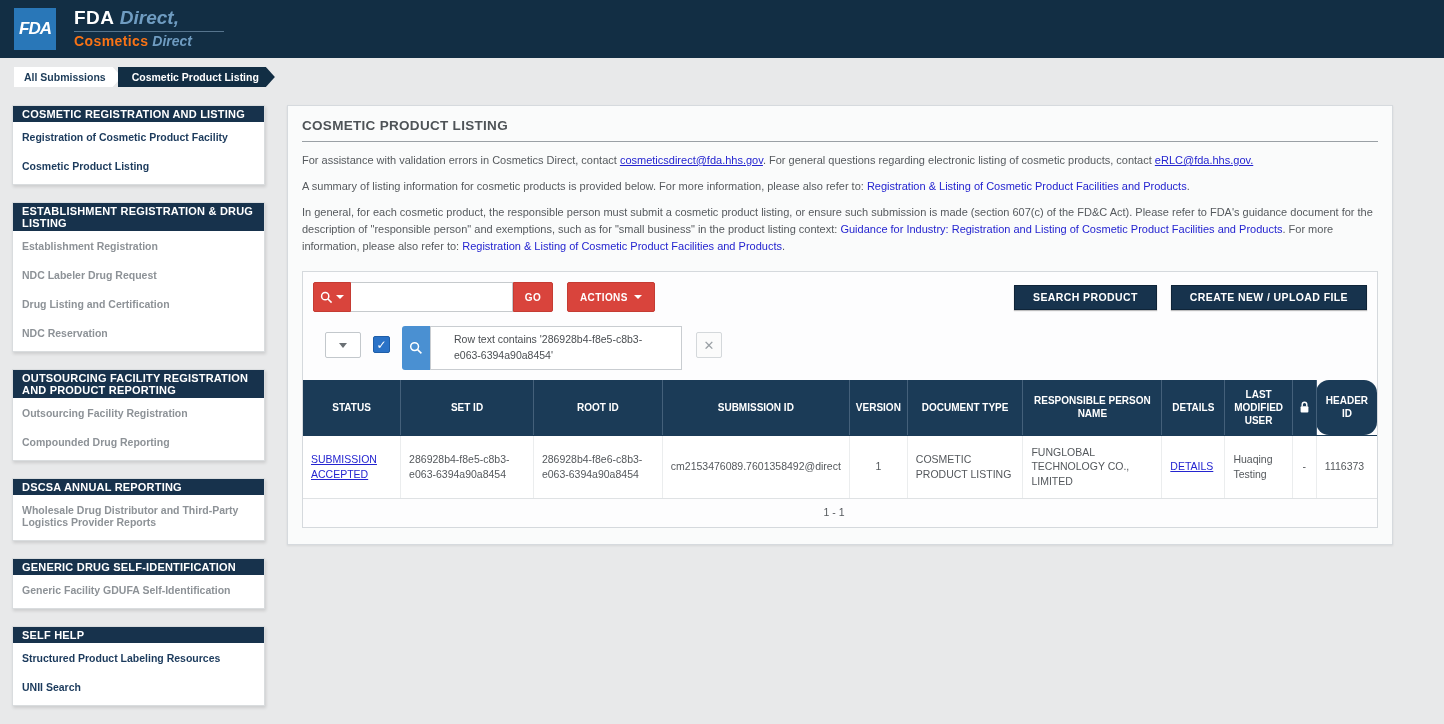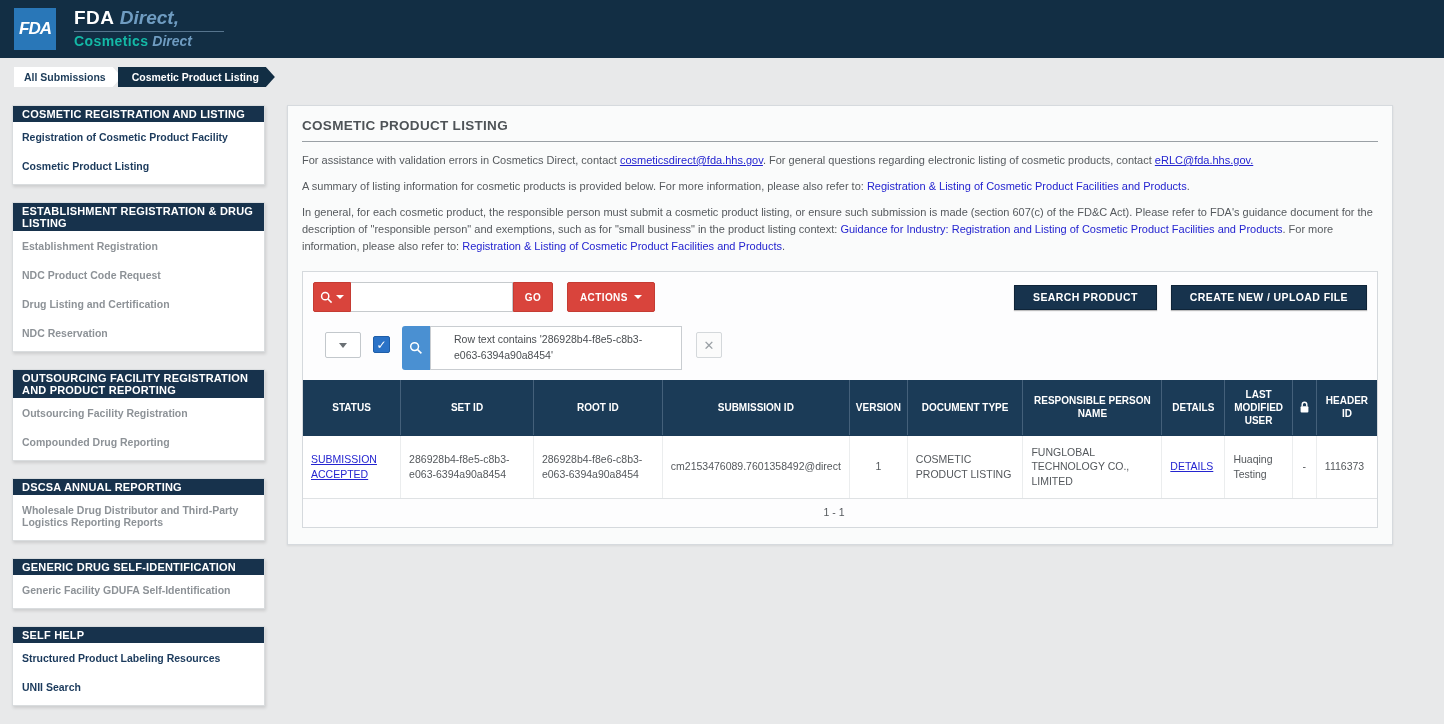--- a/index.html
+++ b/index.html
@@ -10,21 +10,21 @@
   .app-header { background:#122e44; height:58px; display:flex; align-items:center; padding:0 14px;gap:8px; }
   .fda-logo { width:42px; height:42px; background:#2977b8; color:#fff; display:flex;
     align-items:center; justify-content:center; font-weight:bold; font-size:17px;
     font-style:italic; letter-spacing:-1px; }
   .brand { margin-left:10px; line-height:1.1; }
   .brand-line1 { font-size:19px; }
   .brand-line1 .b { color:#fff; font-weight:bold; letter-spacing:.5px; }
   .brand-line1 .i { color:#6f9cc1; font-style:italic; font-weight:bold; }
   .brand-sep { border-top:1px solid #56748d; margin:2px 0 2px 0; width:150px; }
   .brand-line2 { font-size:14px; }
-  .brand-line2 .b { color:#14b8a6; font-weight:bold; letter-spacing:.4px; }
+  .brand-line2 .b { color:#f97316; font-weight:bold; letter-spacing:.4px; }
   .brand-line2 .i { color:#6f9cc1; font-style:italic; font-weight:bold; }
 
   
   .crumbs { display:flex; align-items:center; padding:9px 0 8px 14px; }
   .crumb { font-size:10.5px; font-weight:bold; padding:4px 16px 4px 10px; position:relative;
     clip-path:polygon(0 0, calc(100% - 9px) 0, 100% 50%, calc(100% - 9px) 100%, 0 100%); }
   .crumb.first { background:#fff; color:#1b3a57; }
   .crumb.active { background:#122e44; color:#fff; margin-left:-4px; padding-left:14px; }
 
   
@@ -83,21 +83,21 @@
   .filter-text { border:1px solid #c9cdd1; background:#fff; font-size:10.5px; color:#4a4e52;
     padding:5px 23px; width:252px; line-height:1.5; }
   .filter-close { width:26px; height:26px; border:1px solid #d4d8db; border-radius:2px; background:#fbfbfb;
     color:#9aa0a5; font-size:13px; display:flex; align-items:center; justify-content:center;
     cursor:pointer; margin-top:6px; margin-left:2px; }
 
   
   table.grid { border-collapse:collapse; width:100%; }
   .grid th { background:#1b3b57; color:#fff; font-size:10px; font-weight:bold; text-align:center;
     padding:8px 6px; border-right:1px solid #44607a; border-bottom:1px solid #1b3b57; line-height:1.3; }
-  .grid th:last-child { border-right:none; }
+  .grid th:last-child { border-right:none;border-radius:13px; }
   .grid td { background:#fff; font-size:10.5px; color:#54585c; padding:9px 8px; line-height:1.4;
     border-right:1px solid #ebedee; border-bottom:1px solid #dfe2e4; vertical-align:middle; }
   .grid td:last-child { border-right:none; }
   .grid td a { color:#2424d0; text-decoration:underline; cursor:pointer; }
   .td-c { text-align:center; }
   .pagination { text-align:center; font-size:10.5px; color:#54585c; padding:7px 12px 9px 0; }
 
   .icon-svg { display:block; }
 </style>
 </head>
@@ -129,34 +129,34 @@
 
     <div class="side-card">
       <div class="side-card-header">COSMETIC REGISTRATION AND LISTING</div>
       <a class="side-item">Registration of Cosmetic Product Facility</a>
       <a class="side-item">Cosmetic Product Listing</a>
     </div>
 
     <div class="side-card">
       <div class="side-card-header">ESTABLISHMENT REGISTRATION &amp; DRUG LISTING</div>
       <a class="side-item disabled">Establishment Registration</a>
-      <a class="side-item disabled">NDC Product Code Request</a>
+      <a class="side-item disabled">NDC Labeler Drug Request</a>
       <a class="side-item disabled">Drug Listing and Certification</a>
       <a class="side-item disabled">NDC Reservation</a>
     </div>
 
     <div class="side-card">
       <div class="side-card-header">OUTSOURCING FACILITY REGISTRATION AND PRODUCT REPORTING</div>
       <a class="side-item disabled">Outsourcing Facility Registration</a>
       <a class="side-item disabled">Compounded Drug Reporting</a>
     </div>
 
     <div class="side-card">
       <div class="side-card-header">DSCSA ANNUAL REPORTING</div>
-      <a class="side-item disabled">Wholesale Drug Distributor and Third-Party Logistics Reporting Reports</a>
+      <a class="side-item disabled">Wholesale Drug Distributor and Third-Party Logistics Provider Reports</a>
     </div>
 
     <div class="side-card">
       <div class="side-card-header">GENERIC DRUG SELF-IDENTIFICATION</div>
       <a class="side-item disabled">Generic Facility GDUFA Self-Identification</a>
     </div>
 
     <div class="side-card">
       <div class="side-card-header">SELF HELP</div>
       <a class="side-item">Structured Product Labeling Resources</a>

